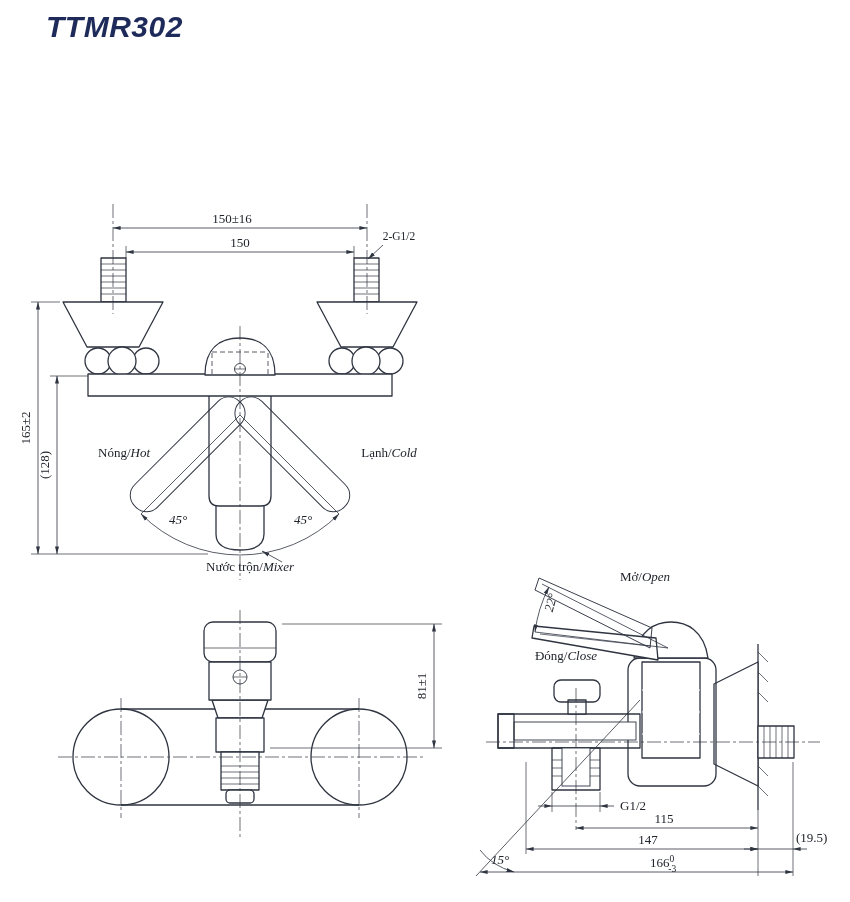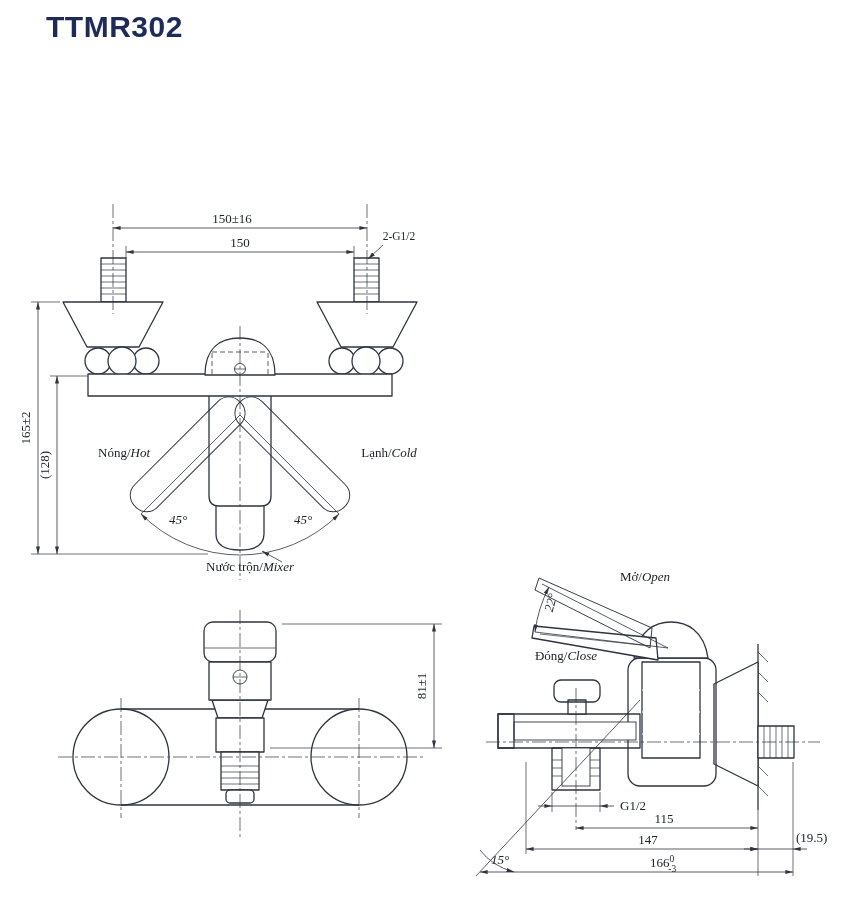--- a/index.html
+++ b/index.html
@@ -1,18 +1,18 @@
 <!DOCTYPE html>
 <html><head>
 <meta charset="utf-8">
 <style>
   html,body{margin:0;padding:0;background:#ffffff;}
   .canvas{position:relative;width:850px;height:902px;background:#ffffff;overflow:hidden;}
   .title{position:absolute;left:46px;top:10px;font-family:"Liberation Sans",sans-serif;
-         font-size:30px;font-weight:bold;color:#1e2a5a;letter-spacing:.5px;}
+         font-size:30px;font-weight:bold;font-style:italic;color:#1e2a5a;letter-spacing:.5px;}
   svg{position:absolute;left:0;top:0;}
   .obj  {stroke:#2e3440;stroke-width:1.3;fill:none;stroke-linejoin:round;}
   .objw {stroke:#2e3440;stroke-width:1.3;fill:#ffffff;stroke-linejoin:round;}
   .objt {stroke:#2e3440;stroke-width:.9;fill:#ffffff;}
   .thin {stroke:#2e3440;stroke-width:.7;fill:none;}
   .thin2{stroke:#2e3440;stroke-width:.8;fill:none;}
   .alt  {stroke:#2e3440;stroke-width:.95;fill:none;}
   .dim  {stroke:#2e3440;stroke-width:.8;fill:none;}
   .ext  {stroke:#2e3440;stroke-width:.7;fill:none;}
   .cl   {stroke:#2e3440;stroke-width:.7;stroke-dasharray:14 3 3 3;fill:none;}

